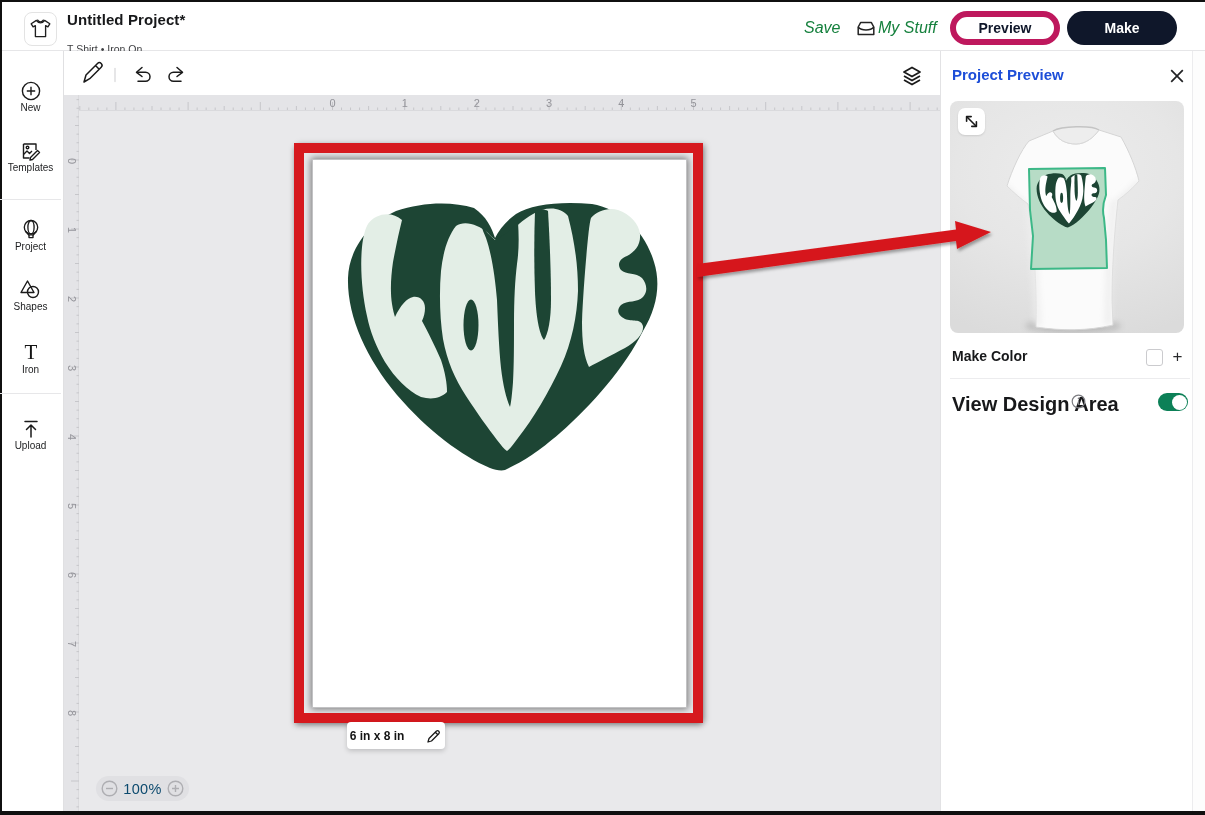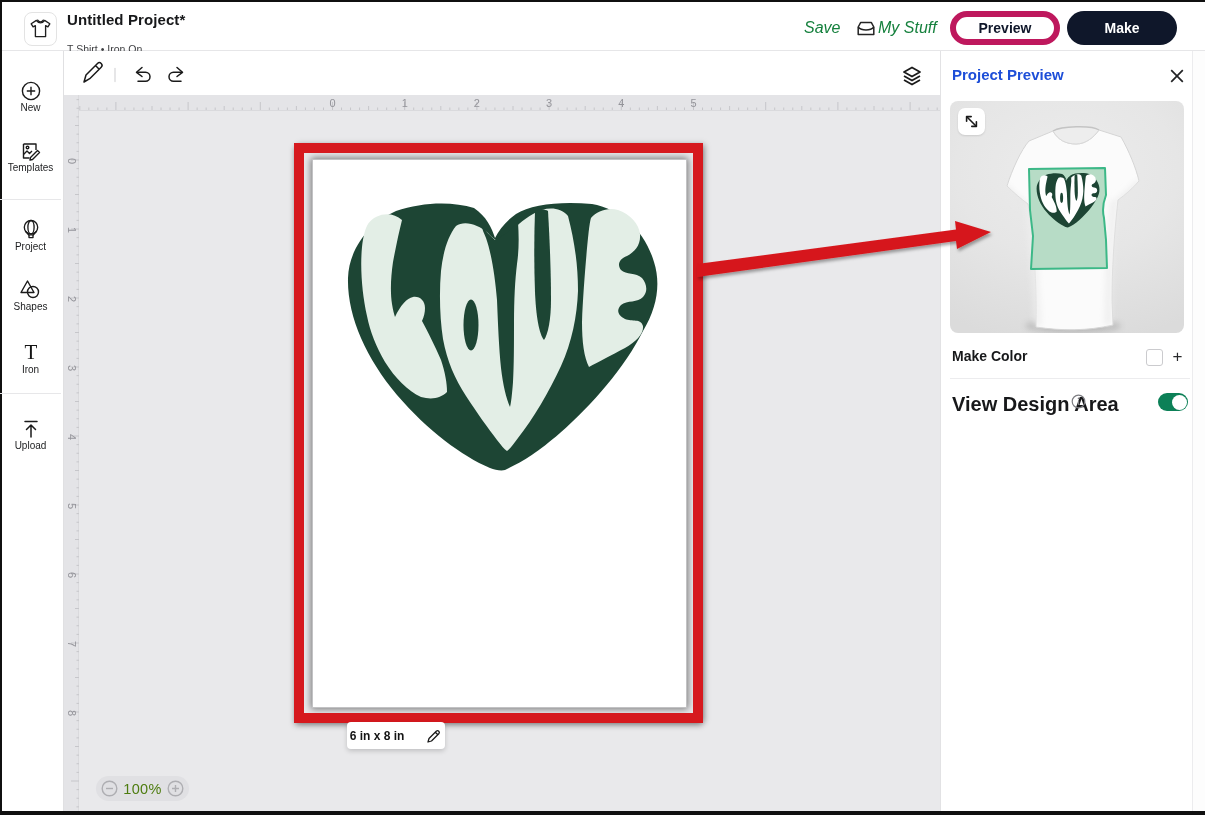--- a/index.html
+++ b/index.html
@@ -28,21 +28,21 @@
   .sbDiv { position:absolute; left:0; width:61px; height:1px; background:#e7e7e9; }
   
   #canvasArea { position:absolute; left:64px; top:51px; width:876px; bottom:4px; background:#e9e9eb; }
   #toolbar { position:absolute; left:64px; top:51px; width:876px; height:44px; background:#fff; z-index:3; }
   #rulerH { position:absolute; left:64px; top:95px; width:876px; height:16px; background:#e4e4e7; border-bottom:1px solid #dadadd; z-index:2; }
   #rulerV { position:absolute; left:64px; top:95px; width:15px; bottom:4px; background:#e4e4e7; border-right:1px solid #dadadd; z-index:2; }
   
   #page { position:absolute; left:312px; top:159px; width:375px; height:549px; background:#fff; border:1px solid #c2c2c4; box-shadow:0 0 7px 1px rgba(0,0,0,.5); }
   #redRect { position:absolute; left:294px; top:143px; width:409px; height:580px; border:10px solid #d6191e; z-index:6; box-shadow:0 3px 6px -1px rgba(0,0,0,.4), 3px 0 6px -1px rgba(0,0,0,.25); }
   #dimLabel { position:absolute; left:315px; top:722px; width:98px; height:27px; background:#fff; border-radius:4px; box-shadow:0 2px 5px rgba(0,0,0,.18); z-index:7; display:flex; align-items:center; justify-content:center; gap:22px; font-size:12px; font-weight:bold; color:#141414;margin-left:32px; }
-  #zoomPill { position:absolute; left:96px; top:776px; width:93px; height:25px; background:#e0e0e3; border-radius:13px; display:flex; align-items:center; justify-content:center; gap:5px; color:#4d7c0f; }
+  #zoomPill { position:absolute; left:96px; top:776px; width:93px; height:25px; background:#e0e0e3; border-radius:13px; display:flex; align-items:center; justify-content:center; gap:5px; color:#0c4a6e; }
   #zoomPill .pct { font-size:14.5px; letter-spacing:.3px; }
   
   #panel { position:absolute; left:940px; top:51px; width:252px; bottom:4px; background:#fff; border-left:1px solid #e2e2e4; }
   #panelTitle { position:absolute; left:952px; top:66px; font-size:15px; font-weight:bold; color:#1d4ed8; z-index:5; }
   #card { position:absolute; left:950px; top:101px; width:234px; height:232px; border-radius:8px; z-index:5;
           background:radial-gradient(95% 75% at 50% 30%, #ececec 0%, #e6e6e6 50%, #dbdbdb 100%); overflow:hidden; }
   #expandBtn { position:absolute; left:8px; top:7px; width:27px; height:27px; background:#fff; border-radius:7px; box-shadow:0 1px 2px rgba(0,0,0,.12); }
   #modelColor { position:absolute; left:952px; top:348px; font-size:14px; font-weight:bold; color:#17181a; z-index:5; }
   #swatch { position:absolute; left:1146px; top:349px; width:17px; height:17px; background:#fff; border:1px solid #cbcbce; border-radius:3px; z-index:5; }
   #plusBtn { position:absolute; left:1169px; top:347px; width:17px; height:19px; z-index:5; font-size:17px; color:#28292b; text-align:center; line-height:19px; font-weight:normal; }

